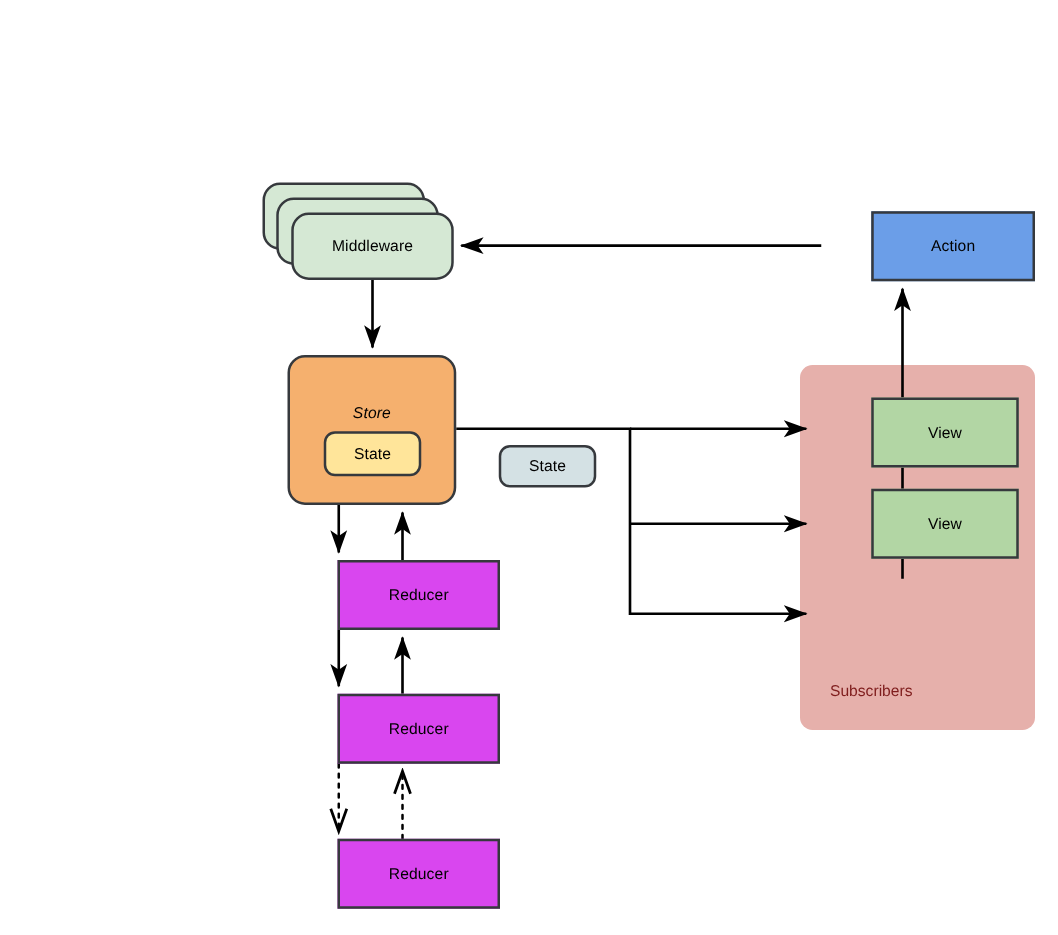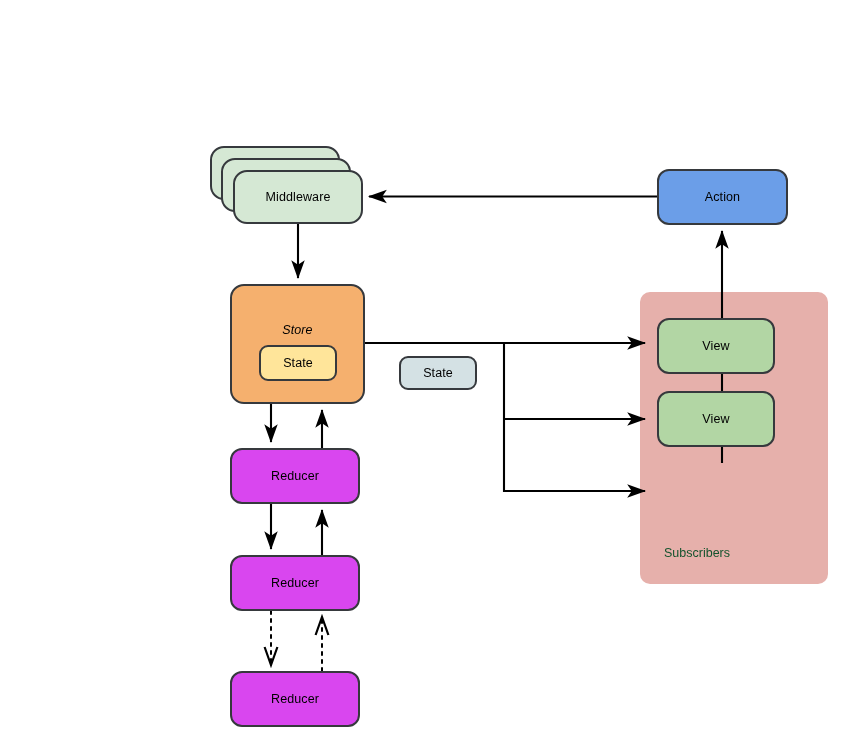--- a/index.html
+++ b/index.html
@@ -25,21 +25,21 @@
     display: flex;
     align-items: center;
     justify-content: center;
     text-align: center;
     color: #000000;
     font-size: 12.5px;
     line-height: 1.2;
     letter-spacing: 0.1px;
   }
   .rounded-sm { border-radius: 9px; }
-  .rounded-md { border-radius: 12px; }
+  .rounded-md { border-radius: 0; margin-left: 40px; }
   .rounded-lg { border-radius: 14px; }
 
   
   .mw-card {
     background: #d5e8d4;
   }
   .mw-back2 { left: 210px; top: 146px; width: 130px; height: 54px; z-index: 1; }
   .mw-back1 { left: 221px; top: 158px; width: 130px; height: 54px; z-index: 2; }
   .mw-front { left: 233px; top: 170px; width: 130px; height: 54px; z-index: 3; }
 
@@ -88,21 +88,21 @@
     position: absolute;
     left: 640px; top: 292px; width: 188px; height: 292px;
     background: #e6b0ab;
     border-radius: 10px;
     z-index: 1;
   }
   .subs-label {
     position: absolute;
     left: 664px; top: 546px;
     font-size: 12.5px;
-    color: #14532d;
+    color: #7f1d1d;
     z-index: 4;
   }
   .view {
     left: 657px; width: 118px; height: 56px;
     background: #b2d6a4;
     z-index: 3;
   }
   .view-1 { top: 318px; }
   .view-2 { top: 391px; }
   .observer {

